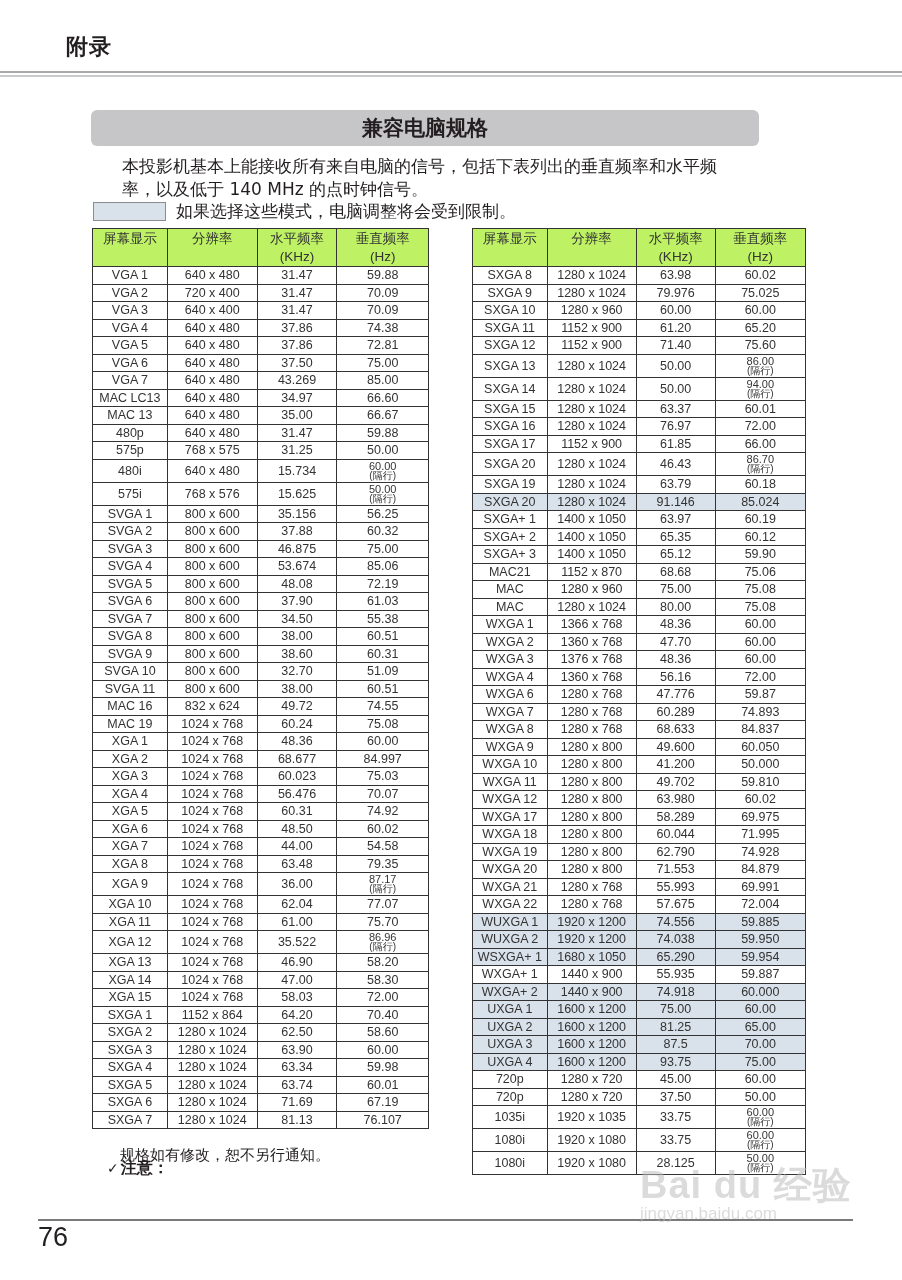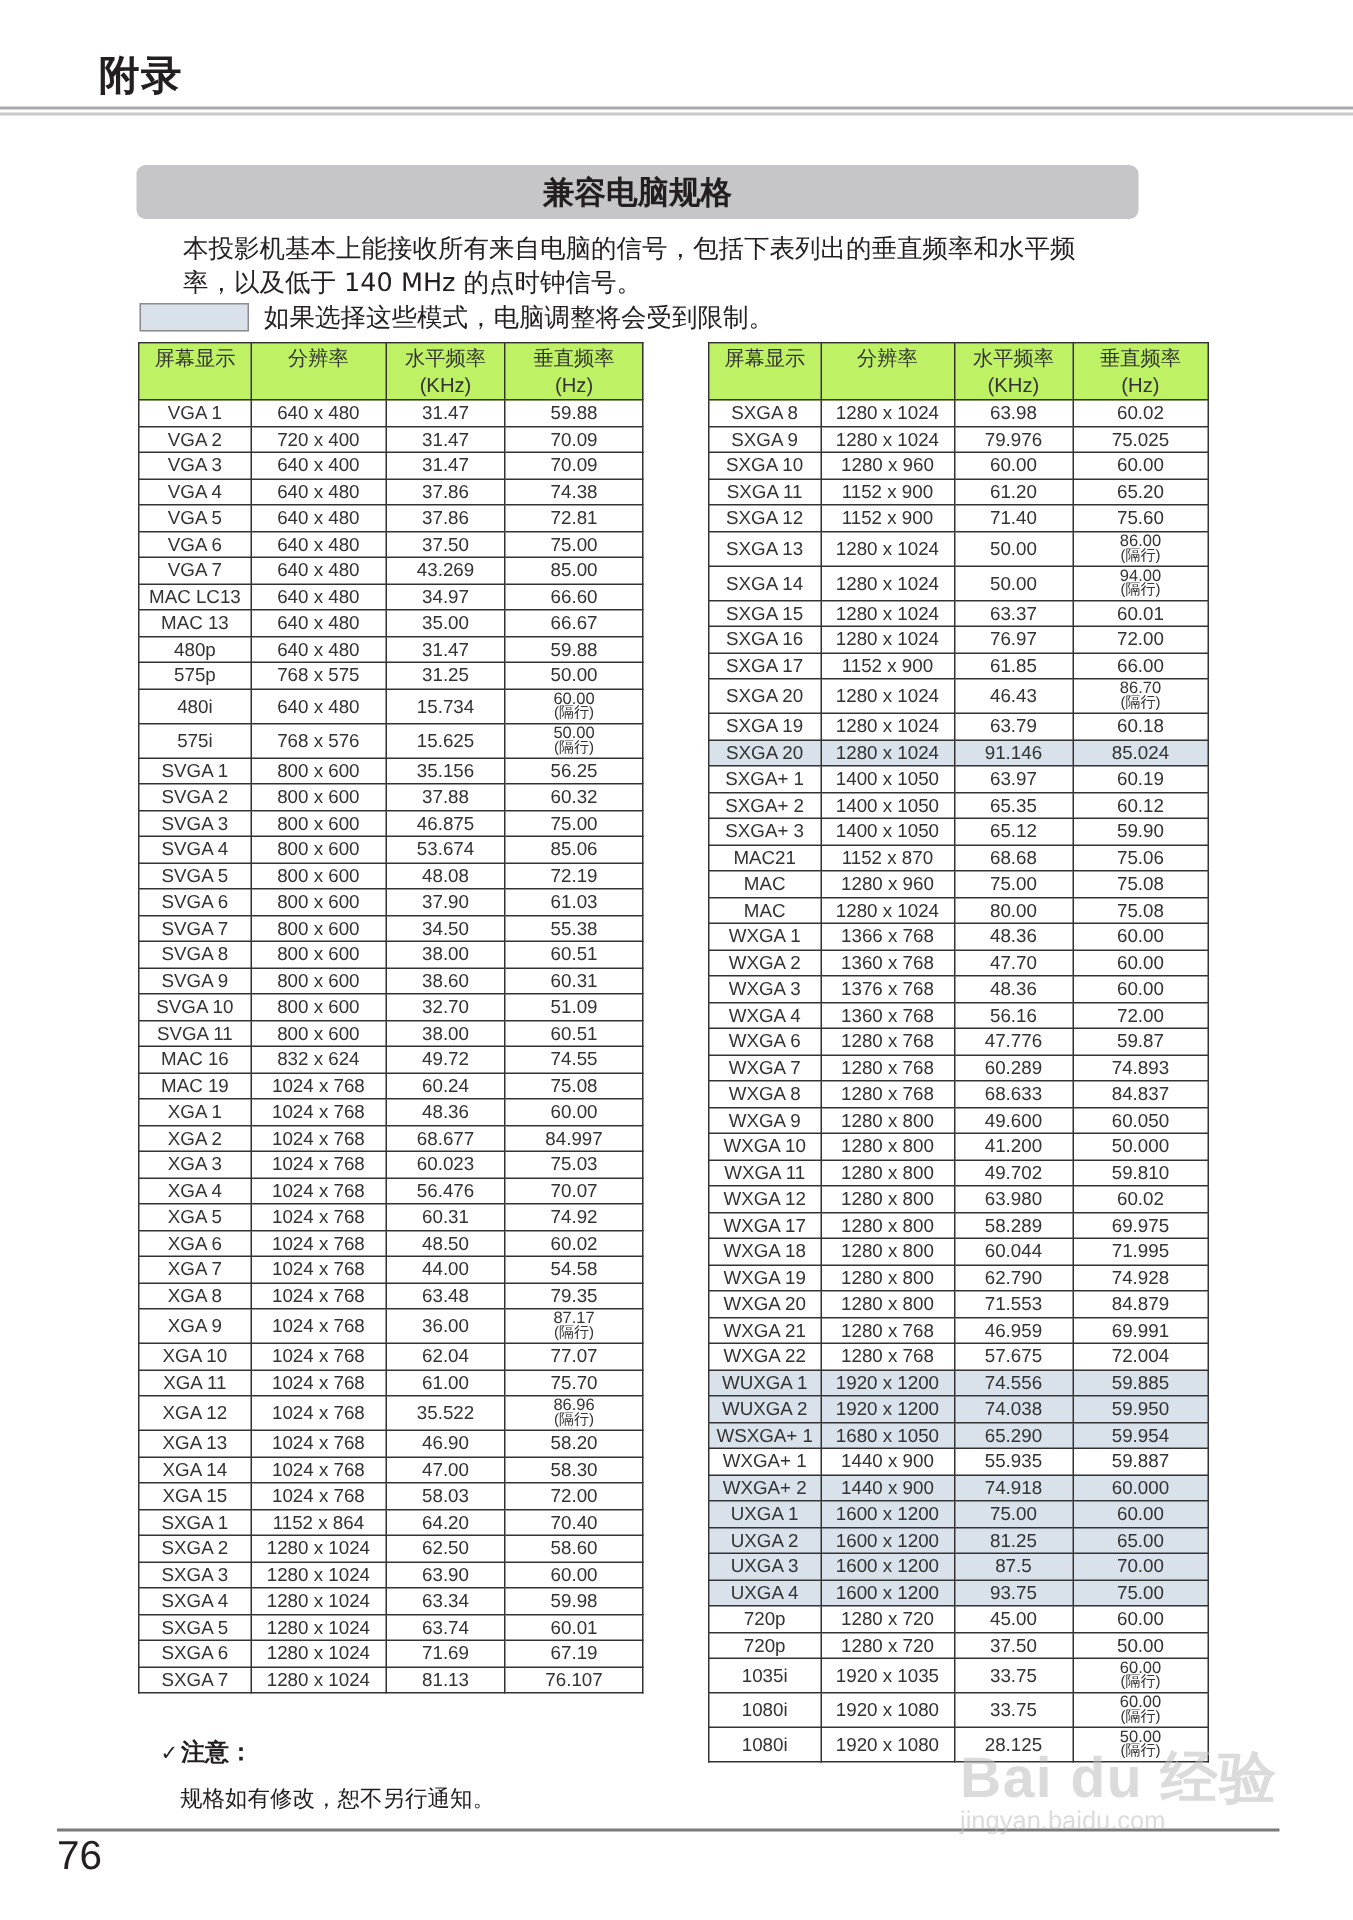--- a/index.html
+++ b/index.html
@@ -1,21 +1,21 @@
 <!DOCTYPE html>
 <html><head>
 <meta charset="utf-8">
 <style>
   html, body { margin: 0; padding: 0; background: #ffffff; }
   body {
     width: 902px; height: 1280px; position: relative; overflow: hidden;
     font-family: "DejaVu Sans", "Liberation Sans", sans-serif; color: #231f20;
   }
   .page-heading {
-    position: absolute; left: 66px; top: 32px; font-size: 27px; font-weight: bold;
+    position: absolute; left: 66px; top: 32px; font-size: 22px; font-weight: bold;
     letter-spacing: 1px;
   }
   .top-rule-1 { position: absolute; left: 0; right: 0; top: 71px; height: 2px; background: #a7a9ac; }
   .top-rule-2 { position: absolute; left: 0; right: 0; top: 75px; height: 2px; background: #c9cacc; }
   .section-banner {
     position: absolute; left: 91px; top: 110px; width: 668px; height: 36px;
     background: #c6c5c8; border-radius: 6px; text-align: center; line-height: 36px;
     font-size: 21px; font-weight: bold;
   }
   .intro {
@@ -44,21 +44,21 @@
 
   #table-left { left: 92px; top: 228px; width: 337px; }
   #table-right { left: 472px; top: 228px; width: 334px; }
   #table-left col.c1, #table-right col.c1 { width: 75px; }
   #table-left col.c2, #table-right col.c2 { width: 90px; }
   #table-left col.c3, #table-right col.c3 { width: 80px; }
   #table-left col.c4, #table-right col.c4 { width: 92px; }
 
   .note-title { position: absolute; left: 107px; top: 1158px; font-size: 16px; font-weight: bold; }
   .note-title .check { font-weight: normal; font-size: 14px; margin-right: 2px; }
-  .note-text { position: absolute; left: 120px; top: 1190px; font-size: 15px; }
+  .note-text { position: absolute; left: 120px; top: 1146px; font-size: 15px; }
   .bottom-rule { position: absolute; left: 38px; width: 815px; top: 1219px; height: 1.5px; background: #7a7a7a; }
   .page-number { position: absolute; left: 38px; top: 1222px; font-size: 27px; font-family: "Liberation Sans", sans-serif; }
   .watermark {
     position: absolute; left: 640px; top: 1160px; color: rgba(190,190,190,0.55);
     font-family: "Liberation Sans", sans-serif;
   }
   .watermark .wm-big { font-size: 38px; font-weight: bold; letter-spacing: 1px; }
   .watermark .wm-small { font-size: 17px; position: absolute; left: 0; top: 44px; white-space: nowrap; }
 </style>
 </head>
@@ -615,21 +615,21 @@
       </tr>
       <tr>
         <td>WXGA 20</td>
         <td>1280 x 800</td>
         <td>71.553</td>
         <td>84.879</td>
       </tr>
       <tr>
         <td>WXGA 21</td>
         <td>1280 x 768</td>
-        <td>46.959</td>
+        <td>55.993</td>
         <td>69.991</td>
       </tr>
       <tr>
         <td>WXGA 22</td>
         <td>1280 x 768</td>
         <td>57.675</td>
         <td>72.004</td>
       </tr>
       <tr class="hl">
         <td>WUXGA 1</td>

